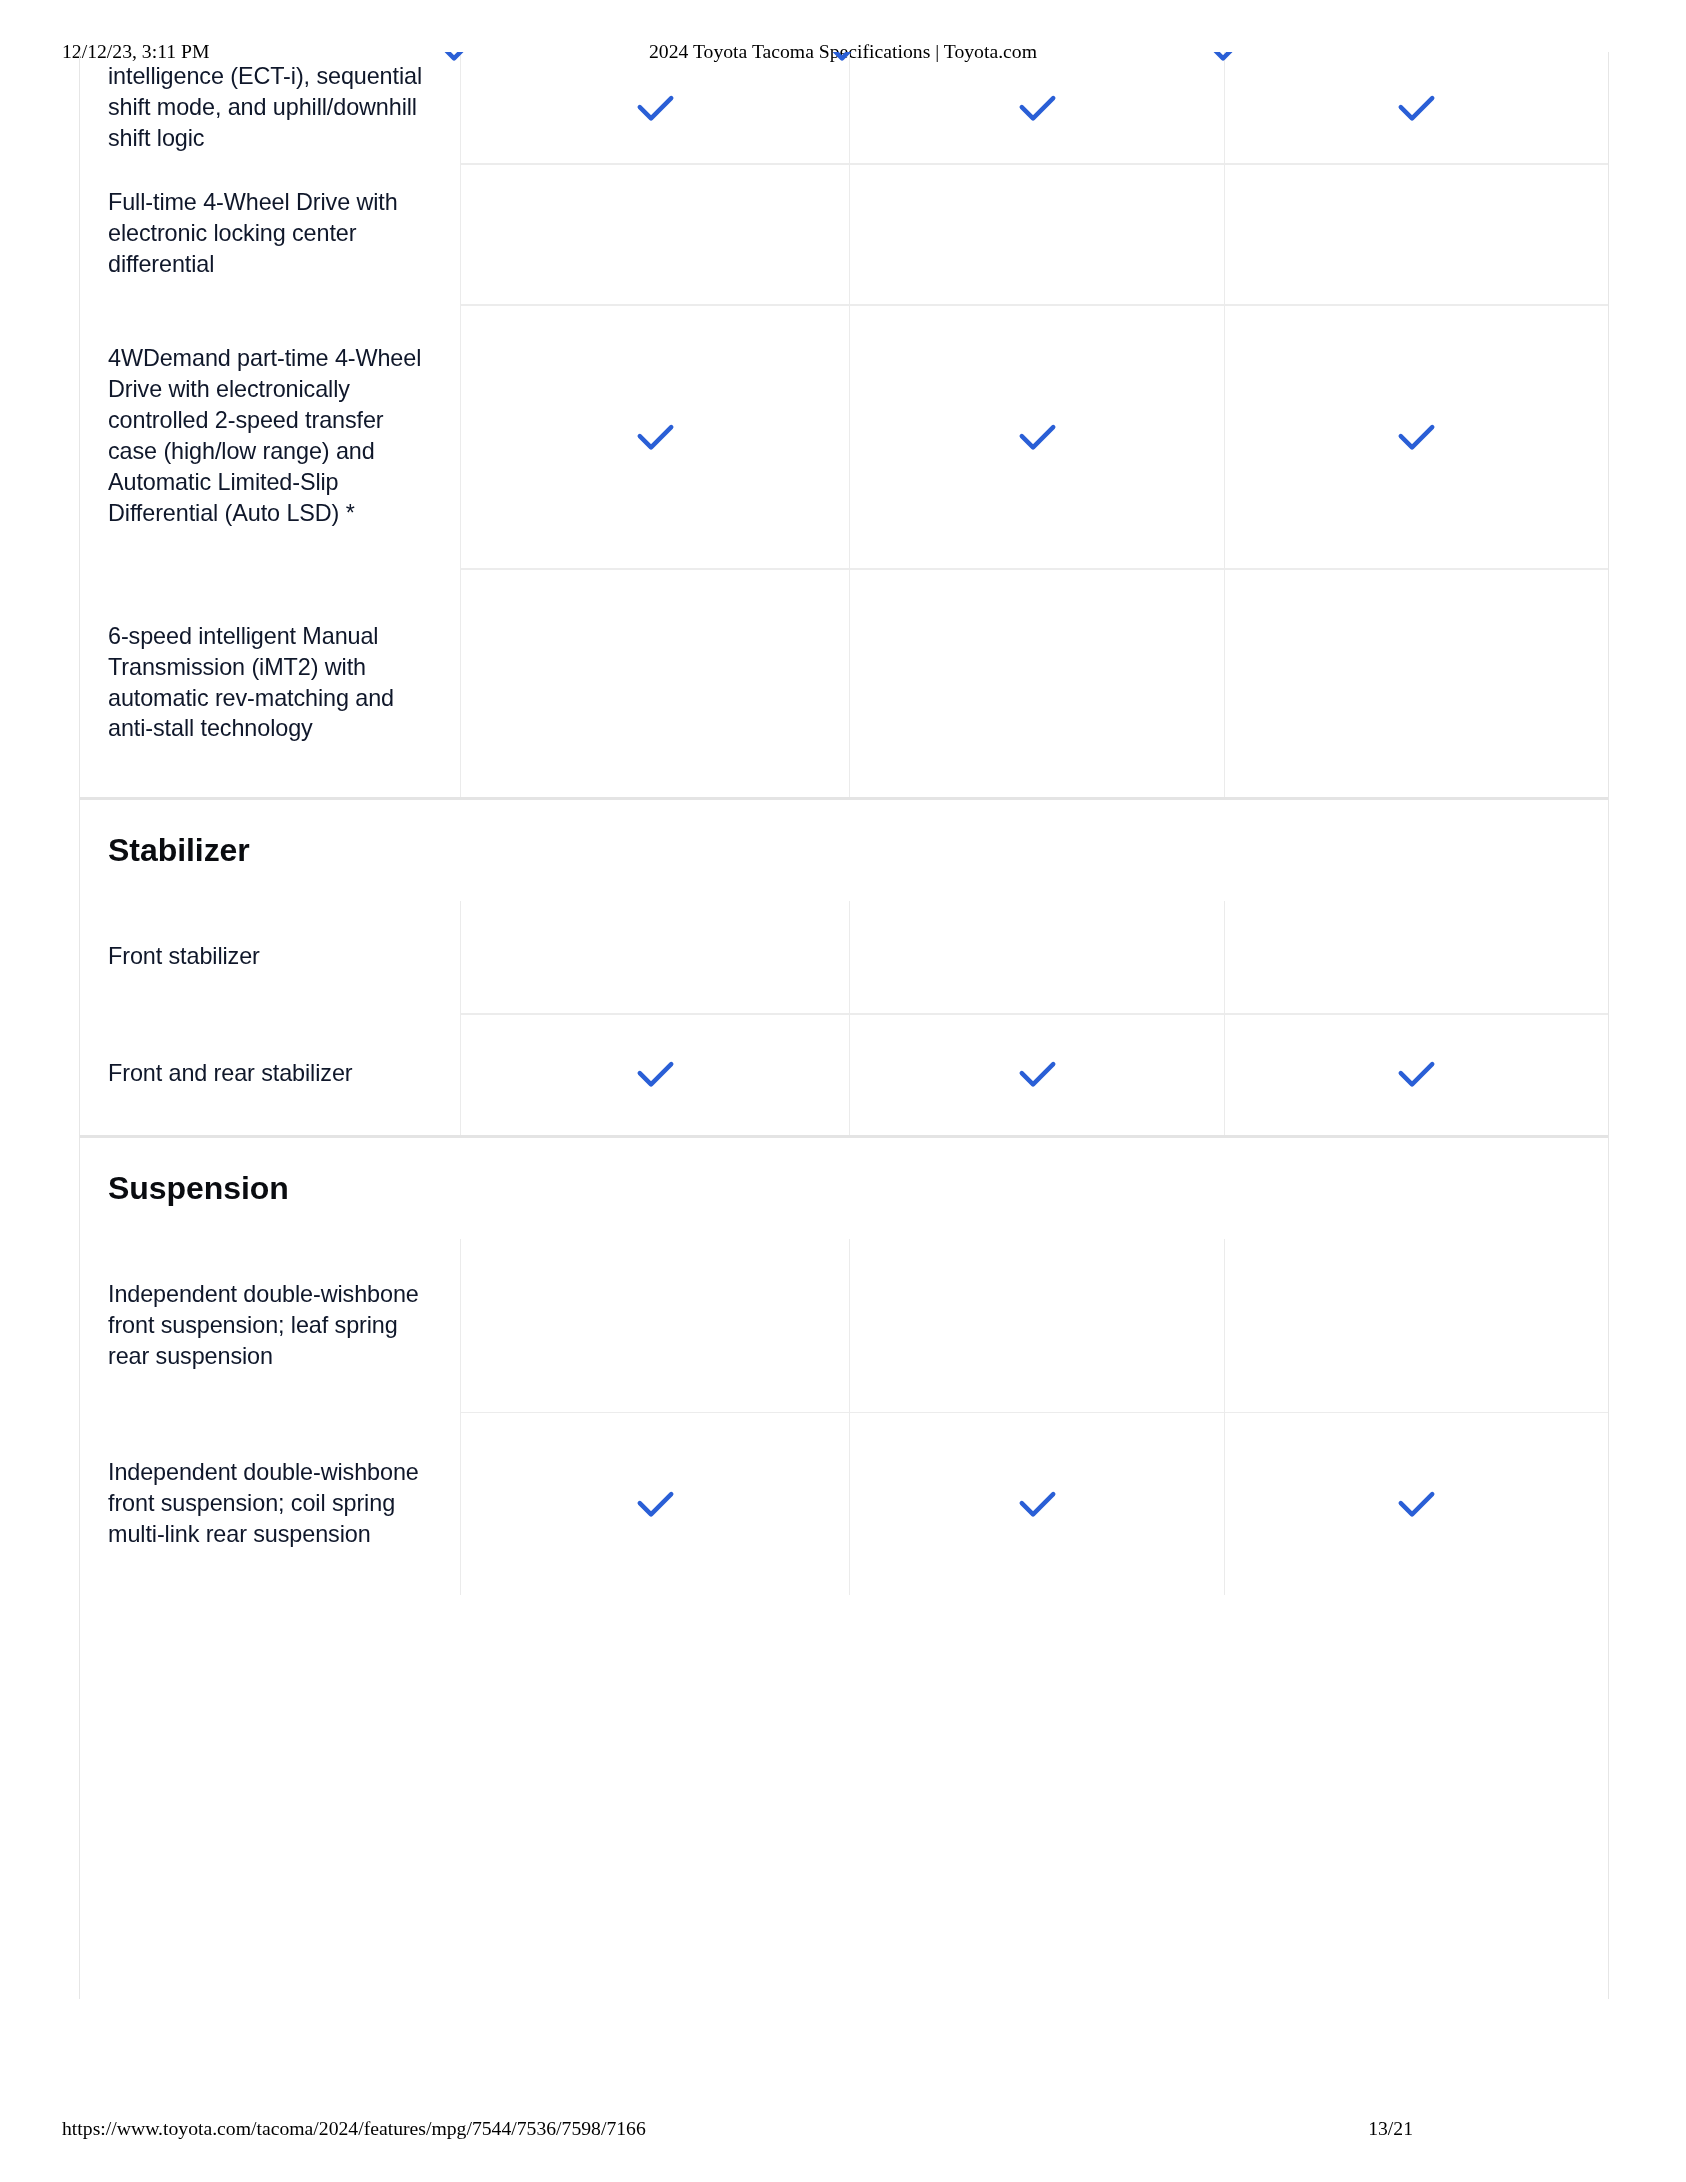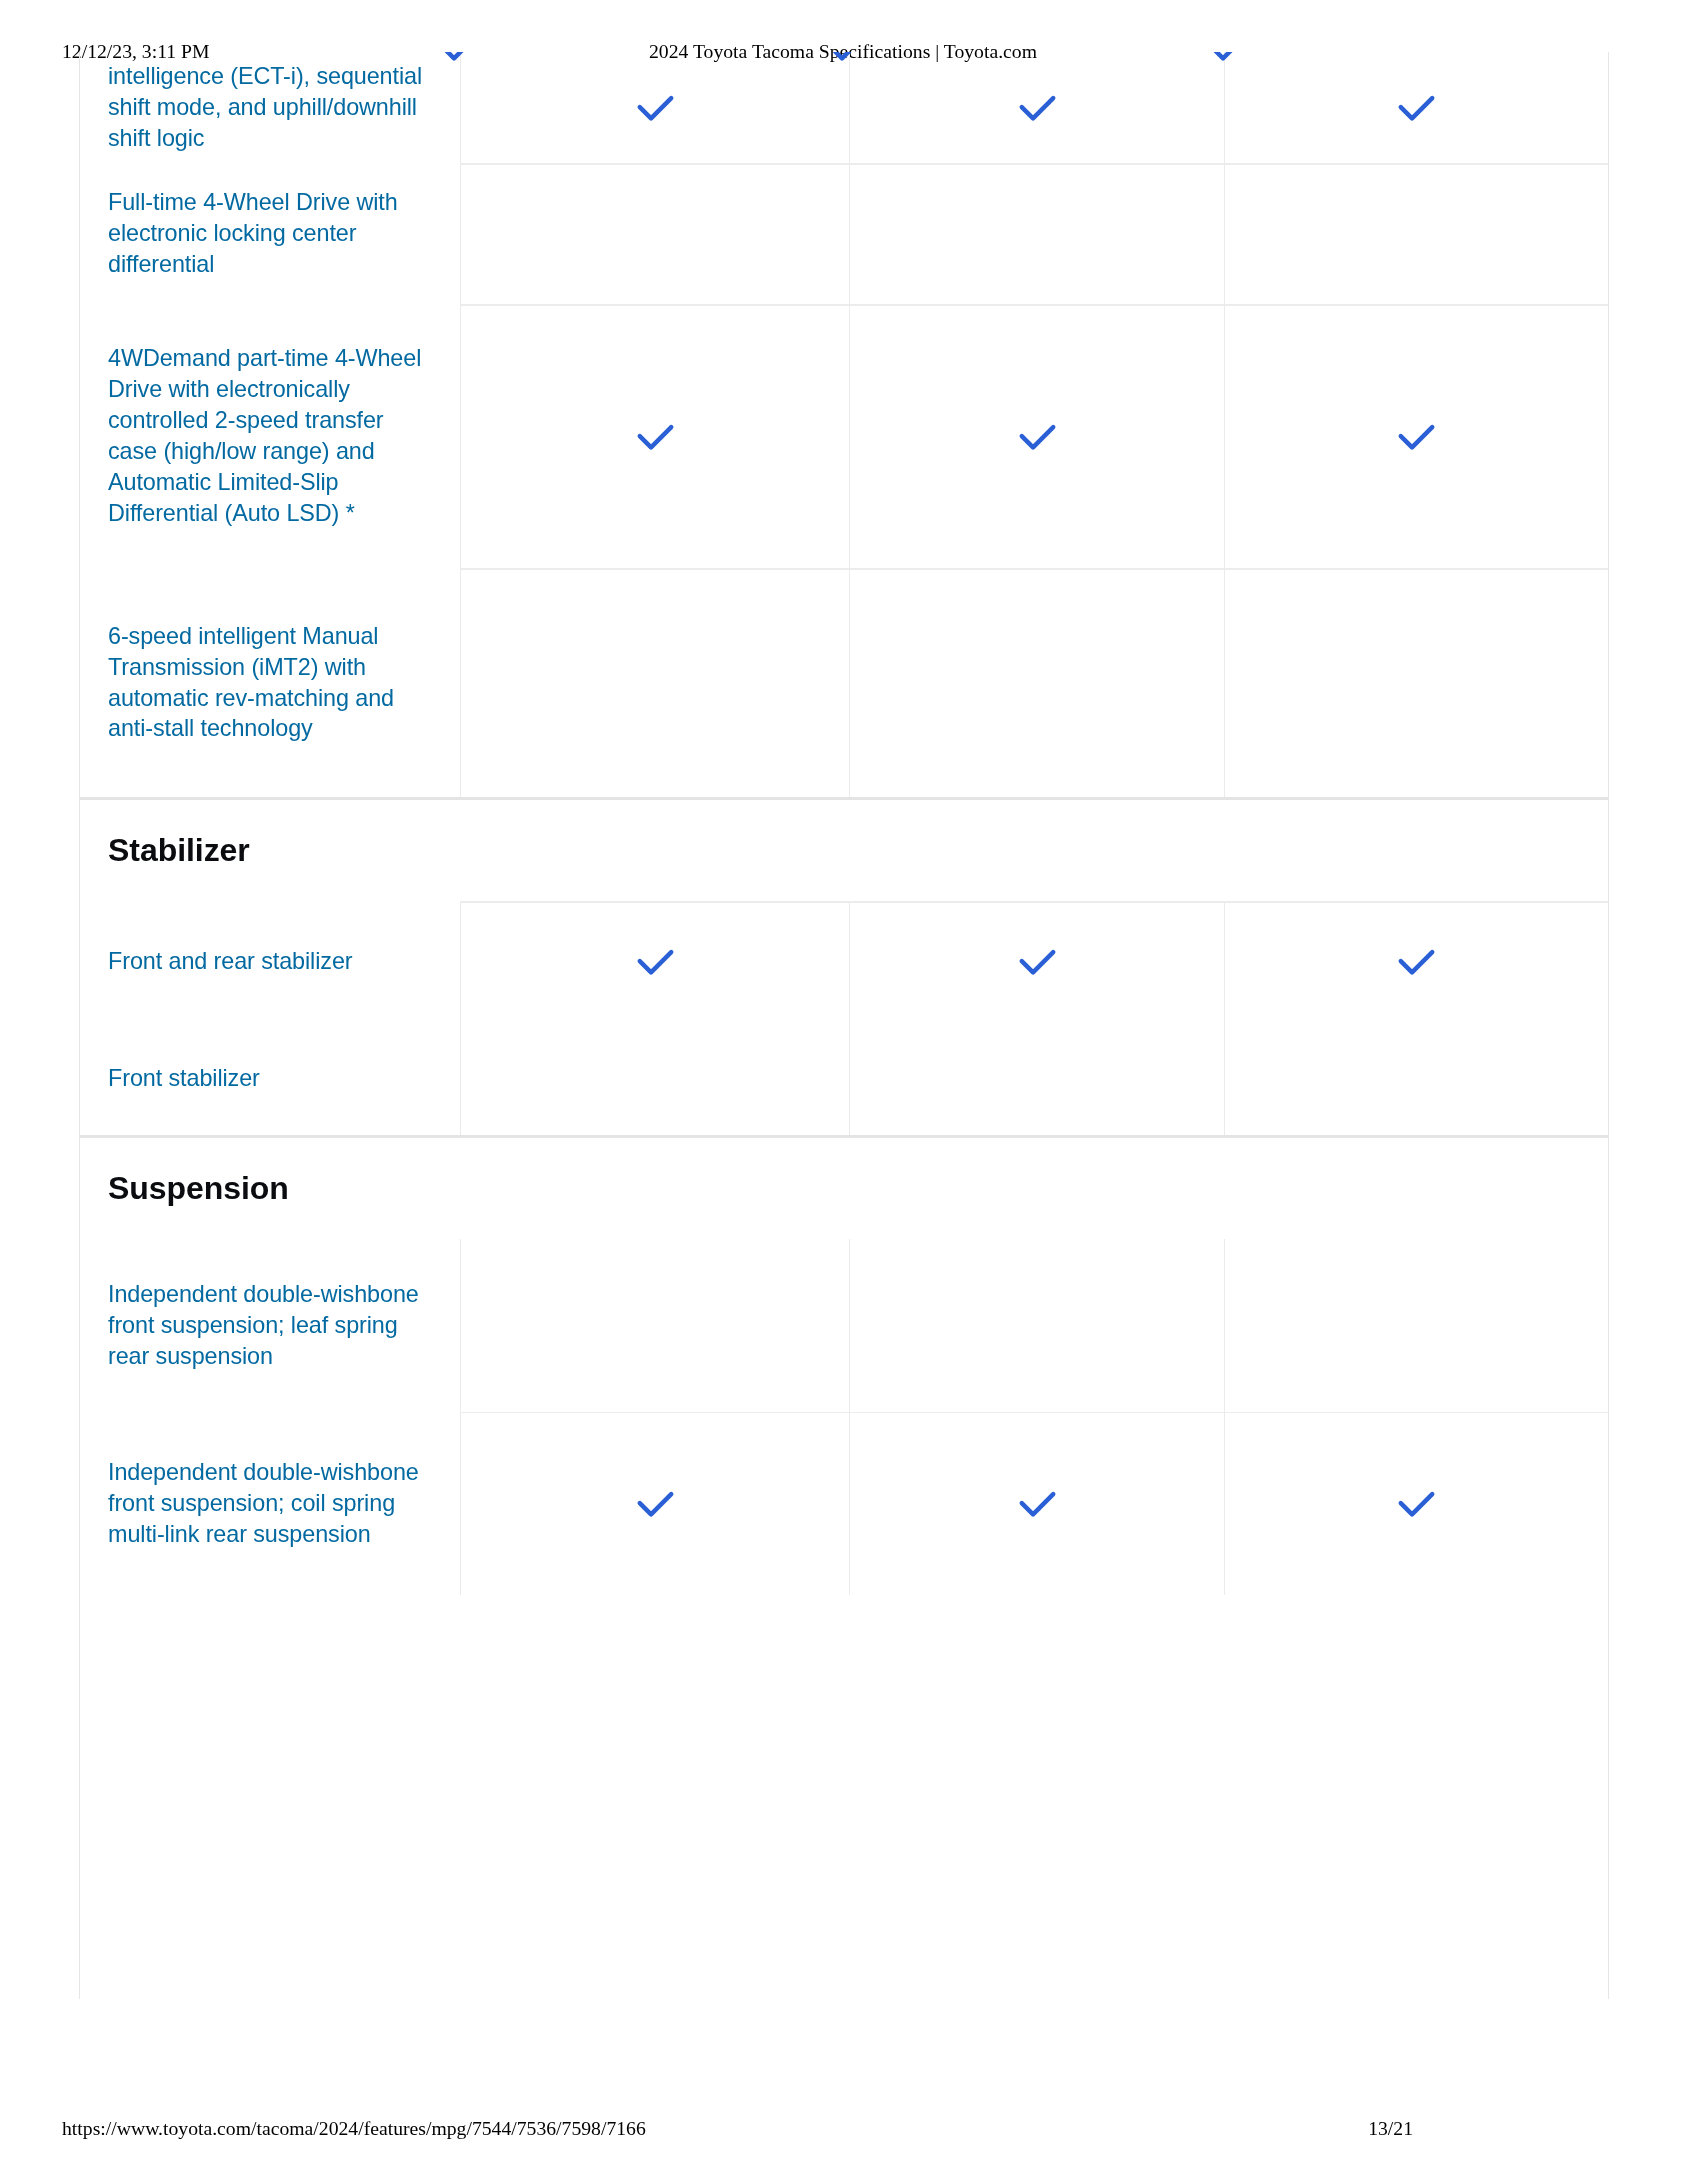--- a/index.html
+++ b/index.html
@@ -58,21 +58,21 @@
     display: flex;
     align-items: center;
   }
 
   .cell-label {
     width: 380px;              
     flex: 0 0 380px;
     padding: 0 22.5px 0 28px;
     font-size: 23.4px;
     line-height: 1.32;
-    color: #0369a1;
+    color: #0f172a;
     letter-spacing: -0.1px;
   }
 
   .cell-val {
     flex: 0 0 389px;
     justify-content: center;
     border-left: 1.9px solid #ebebeb;
   }
   .cell-val.c1 { flex: 0 0 389px; }   
   .cell-val.c2 { flex: 0 0 375px; }   
@@ -201,50 +201,50 @@
     </div>
     <div class="row" style="height: 229px;">
       <div class="inner-rule"></div>
       <div class="cell cell-label">6-speed intelligent Manual Transmission (iMT2) with automatic rev-matching and anti-stall technology</div>
       <div class="cell cell-val c1"></div>
       <div class="cell cell-val c2"></div>
       <div class="cell cell-val c3"></div>
     </div>
     <div class="group-rule"></div>
     <div class="row-heading" style="height: 101px;">Stabilizer</div>
-    <div class="row" style="height: 122px;">
-      <div class="inner-rule"></div>
-      <div class="cell cell-label">Front and rear stabilizer</div>
-      <div class="cell cell-val c1">
-        <span class="check">
-          <svg viewBox="0 0 24 24" fill="none" xmlns="http://www.w3.org/2000/svg">
-            <path d="M4.6 11.8 L9.9 17.1 L19.4 7.6" stroke="#2a5fd6" stroke-width="2.1" stroke-linecap="round" stroke-linejoin="round"></path>
-          </svg>
-        </span>
-      </div>
-      <div class="cell cell-val c2">
-        <span class="check">
-          <svg viewBox="0 0 24 24" fill="none" xmlns="http://www.w3.org/2000/svg">
-            <path d="M4.6 11.8 L9.9 17.1 L19.4 7.6" stroke="#2a5fd6" stroke-width="2.1" stroke-linecap="round" stroke-linejoin="round"></path>
-          </svg>
-        </span>
-      </div>
-      <div class="cell cell-val c3">
-        <span class="check">
-          <svg viewBox="0 0 24 24" fill="none" xmlns="http://www.w3.org/2000/svg">
-            <path d="M4.6 11.8 L9.9 17.1 L19.4 7.6" stroke="#2a5fd6" stroke-width="2.1" stroke-linecap="round" stroke-linejoin="round"></path>
-          </svg>
-        </span>
-      </div>
-    </div>
     <div class="row" style="height: 112px;">
       <div class="cell cell-label">Front stabilizer</div>
       <div class="cell cell-val c1"></div>
       <div class="cell cell-val c2"></div>
       <div class="cell cell-val c3"></div>
+    </div>
+    <div class="row" style="height: 122px;">
+      <div class="inner-rule"></div>
+      <div class="cell cell-label">Front and rear stabilizer</div>
+      <div class="cell cell-val c1">
+        <span class="check">
+          <svg viewBox="0 0 24 24" fill="none" xmlns="http://www.w3.org/2000/svg">
+            <path d="M4.6 11.8 L9.9 17.1 L19.4 7.6" stroke="#2a5fd6" stroke-width="2.1" stroke-linecap="round" stroke-linejoin="round"></path>
+          </svg>
+        </span>
+      </div>
+      <div class="cell cell-val c2">
+        <span class="check">
+          <svg viewBox="0 0 24 24" fill="none" xmlns="http://www.w3.org/2000/svg">
+            <path d="M4.6 11.8 L9.9 17.1 L19.4 7.6" stroke="#2a5fd6" stroke-width="2.1" stroke-linecap="round" stroke-linejoin="round"></path>
+          </svg>
+        </span>
+      </div>
+      <div class="cell cell-val c3">
+        <span class="check">
+          <svg viewBox="0 0 24 24" fill="none" xmlns="http://www.w3.org/2000/svg">
+            <path d="M4.6 11.8 L9.9 17.1 L19.4 7.6" stroke="#2a5fd6" stroke-width="2.1" stroke-linecap="round" stroke-linejoin="round"></path>
+          </svg>
+        </span>
+      </div>
     </div>
     <div class="group-rule"></div>
     <div class="row-heading" style="height: 101px;">Suspension</div>
     <div class="row" style="height: 173px;">
       <div class="cell cell-label">Independent double-wishbone front suspension; leaf spring rear suspension</div>
       <div class="cell cell-val c1"></div>
       <div class="cell cell-val c2"></div>
       <div class="cell cell-val c3"></div>
     </div>
     <div class="row" style="height: 183px;">

